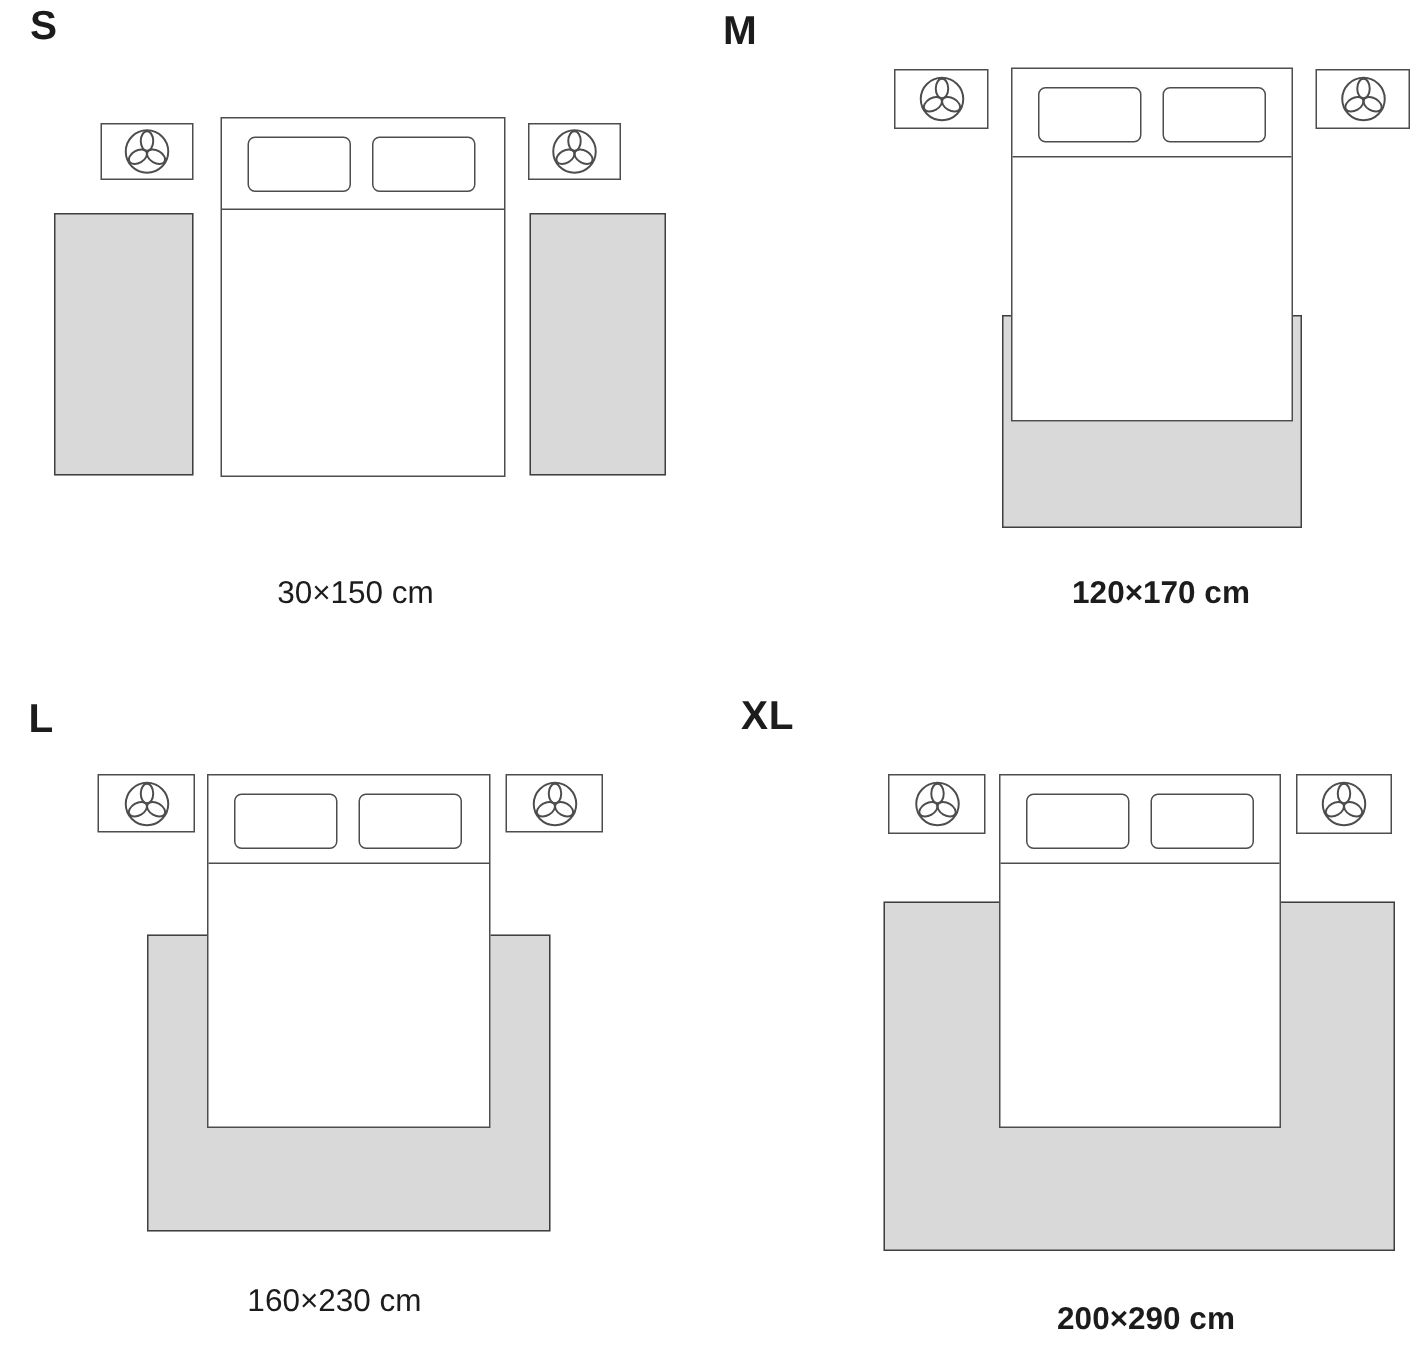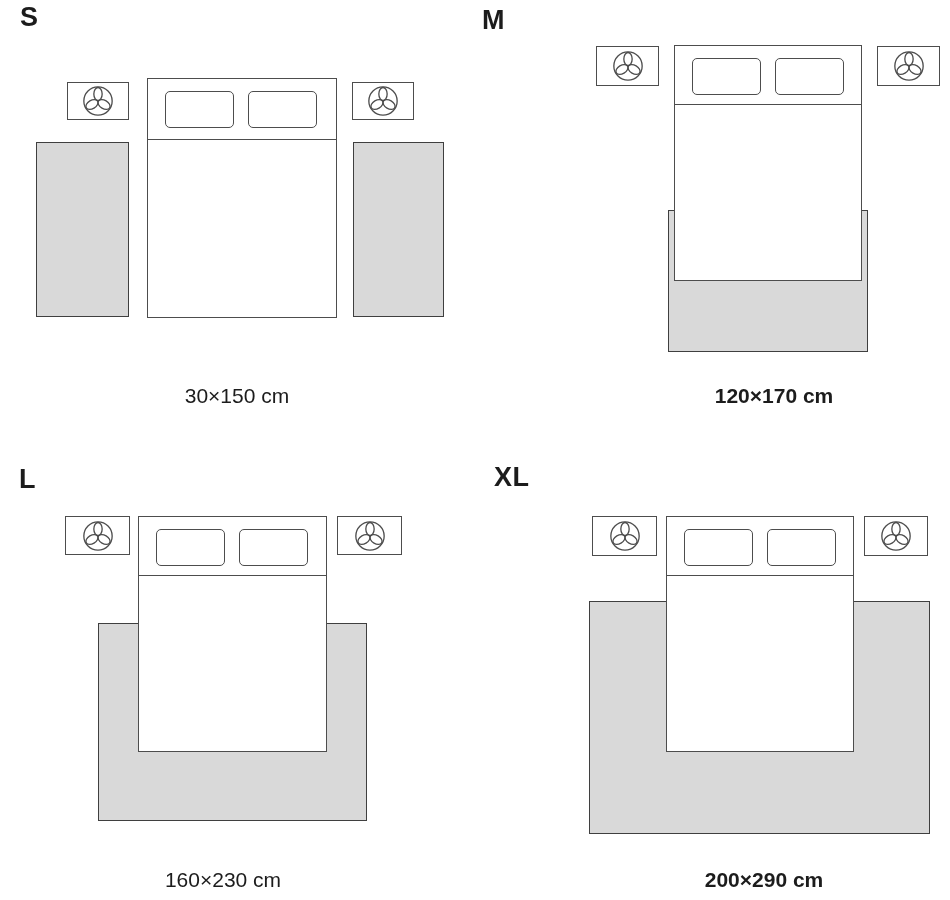--- a/index.html
+++ b/index.html
@@ -100,21 +100,21 @@
 
   .size-label{
     position:absolute;
     width:200px;
     font-size:21px;line-height:1.2;
     text-align:center;
     color:var(--text);
   }
   .panel-s  .size-label{left:137px;top:383px;}
   .panel-m  .size-label{left:199px;top:383px;font-weight:bold;}
-  .panel-l  .size-label{left:123px;top:417px;}
+  .panel-l  .size-label{left:123px;top:405px;}
   .panel-xl .size-label{left:189px;top:417px;font-weight:bold;}
 </style>
 </head>
 <body>
 
 <svg width="0" height="0" style="position:absolute" aria-hidden="true">
   <defs>
     <g id="plant-glyph" fill="none" stroke="currentColor" stroke-width="1.4">
       <circle cx="18" cy="18" r="15"></circle>
       <ellipse cx="18" cy="10.6" rx="4.4" ry="6.9"></ellipse>

